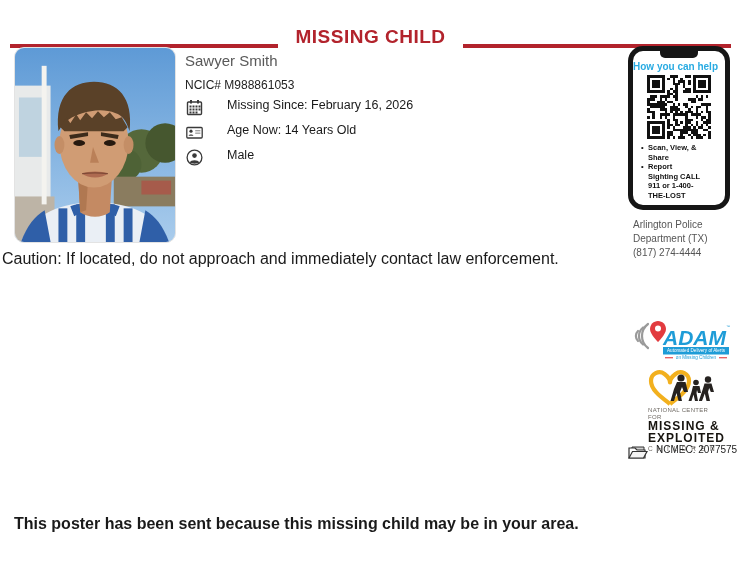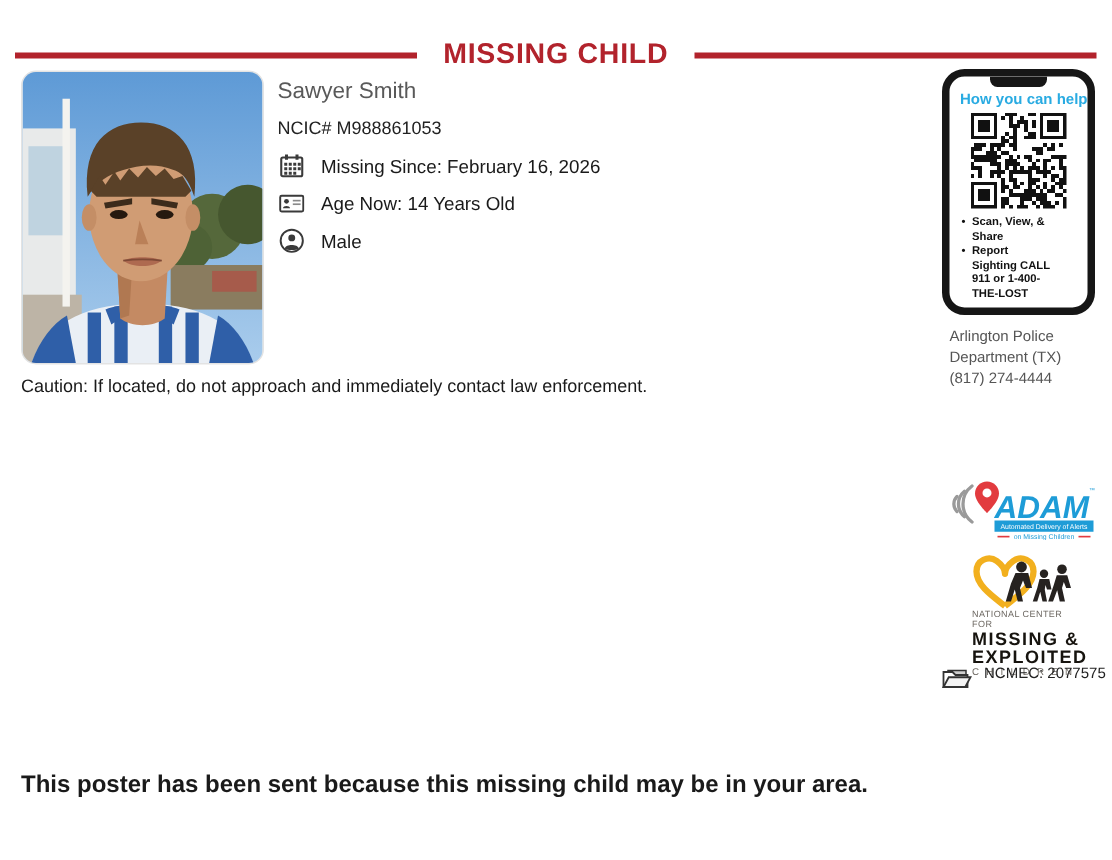--- a/index.html
+++ b/index.html
@@ -9,46 +9,46 @@
     --pin-red:#E23B3F;
     --ncmec-yellow:#F2B01E;
     --ink:#1a1a1a;
     --gray:#595959;
   }
   *{box-sizing:border-box;margin:0;padding:0;}
   html,body{width:741px;height:573px;background:#ffffff;overflow:hidden;}
   body{font-family:"Liberation Sans", sans-serif; position:relative; color:var(--ink);}
 
   
-  .title-row{position:absolute;left:10px;right:10px;top:26px;display:flex;align-items:center;gap:17px;}
+  .title-row{position:absolute;left:10px;right:10px;top:26px;display:flex;align-items:flex-end;gap:17px;}
   .title-rule{flex:1;height:4px;background:var(--accent);}
   .poster-title{font-size:19px;font-weight:bold;letter-spacing:.5px;color:var(--accent);white-space:nowrap;}
 
   
   .photo-frame{position:absolute;left:14px;top:47px;width:162px;height:196px;border-radius:10px;
     overflow:hidden;border:1px solid #e3e3e3;background:#cfe0ef;}
   .photo-frame svg{display:block;width:100%;height:100%;}
 
   
   .info-col{position:absolute;left:185px;top:52px;width:420px;}
   .child-name{font-size:15px;color:var(--gray);line-height:18px;margin-bottom:8px;}
   .child-ncic{font-size:12px;color:#222;line-height:14px;margin-bottom:6px;}
-  .detail-row{display:flex;align-items:center;gap:11px;height:25px;}
+  .detail-row{display:flex;align-items:flex-start;gap:24px;height:25px;}
   .detail-icon{width:18px;height:18px;flex:0 0 18px;display:flex;align-items:center;justify-content:center;}
   .detail-text{font-size:12.5px;color:var(--ink);}
 
-  .caution-line{position:absolute;left:14px;top:250px;font-size:12px;color:var(--ink);}
+  .caution-line{position:absolute;left:2px;top:250px;font-size:16px;color:var(--ink);}
   .footer-line{position:absolute;left:14px;top:515px;font-size:16px;color:var(--ink);font-weight:bold;}
 
   
   .phone{position:absolute;left:628px;top:46px;width:102px;height:164px;border:5px solid #161616;
     border-radius:15px;background:#fff;overflow:hidden;}
   .phone-notch{position:absolute;left:50%;top:0;transform:translateX(-50%);width:38px;height:7px;
     background:#161616;border-radius:0 0 5px 5px;}
-  .help-heading{margin-top:10px;text-align:right;font-size:10px;font-weight:bold;color:var(--help-blue);}
+  .help-heading{margin-top:10px;text-align:left;font-size:10px;font-weight:bold;color:var(--help-blue);}
   .qr{width:64px;height:64px;margin:3px auto 0 auto;}
   .help-bullets{list-style:none;margin:4px 22px 0 8px;}
   .help-bullets li{font-size:7.5px;font-weight:bold;line-height:9.5px;color:#111;
     padding-left:7px;position:relative;}
   .help-bullets li::before{content:"•";position:absolute;left:0;top:0;}
 
   .agency{position:absolute;left:633px;top:218px;font-size:10px;line-height:14px;color:#555;}
 
   
   .adam-logo{position:absolute;left:627px;top:320px;width:106px;height:40px;text-align:center;}

